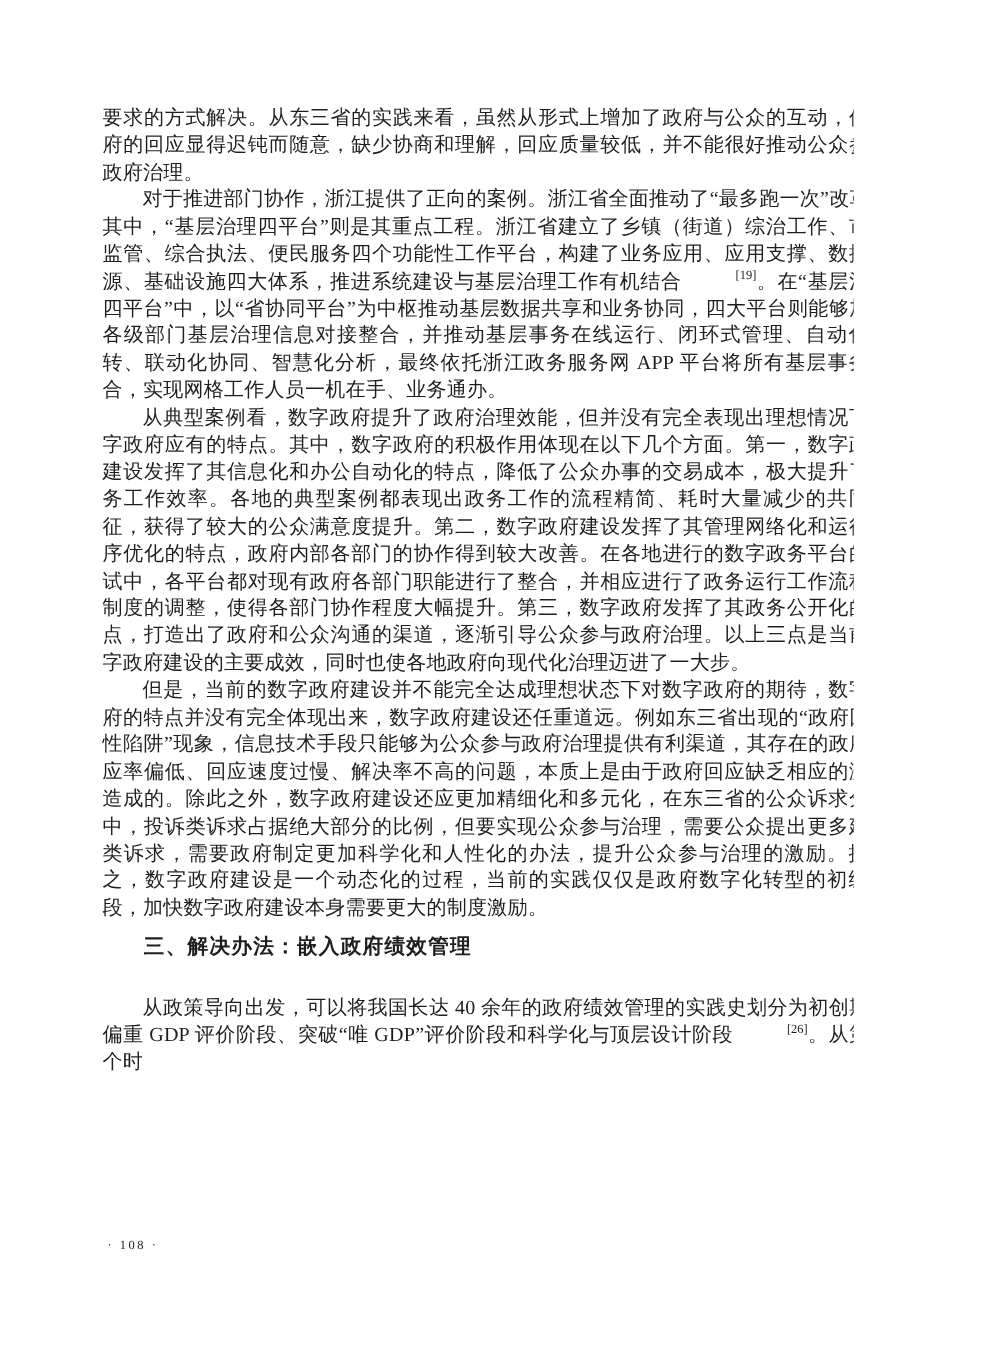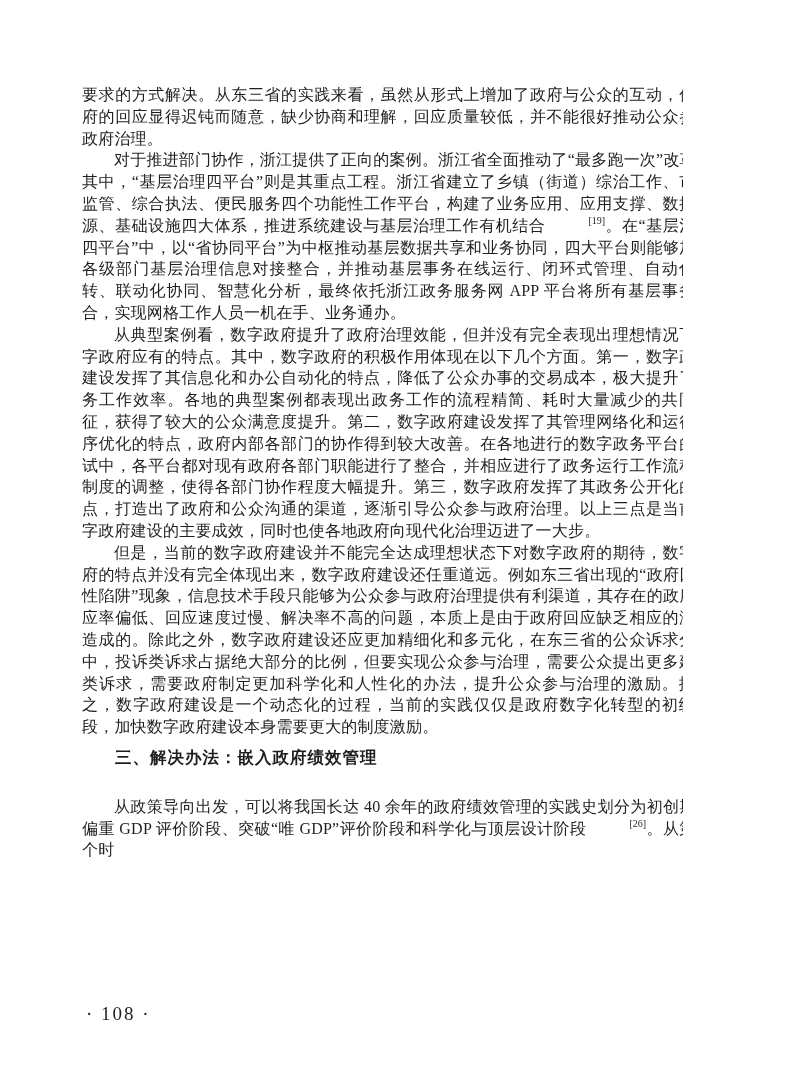--- a/index.html
+++ b/index.html
@@ -53,24 +53,23 @@
     font-size: 10px;
     line-height: 0;
     vertical-align: super;
     letter-spacing: 0;
     padding-left: 43px;
   }
   .page-number {
     position: absolute;
     left: 86px;
     top: 991px;
-    font-size: 19px;
+    font-size: 10px;
     letter-spacing: 2px;
     color: #1e1e1e;
-    margin-top: 12px;
   }
 </style>
 </head>
 <body>
 
 <div class="page">
   <div class="content" id="doc-body">
       <p class="para">要求的方式解决。从东三省的实践来看，虽然从形式上增加了政府与公众的互动，但政府的回应显得迟钝而随意，缺少协商和理解，回应质量较低，并不能很好推动公众参与政府治理。</p>
       <p class="para indent">对于推进部门协作，浙江提供了正向的案例。浙江省全面推动了“最多跑一次”改革，其中，“基层治理四平台”则是其重点工程。浙江省建立了乡镇（街道）综治工作、市场监管、综合执法、便民服务四个功能性工作平台，构建了业务应用、应用支撑、数据资源、基础设施四大体系，推进系统建设与基层治理工作有机结合<sup class="cite">[19]</sup>。在“基层治理四平台”中，以“省协同平台”为中枢推动基层数据共享和业务协同，四大平台则能够加速各级部门基层治理信息对接整合，并推动基层事务在线运行、闭环式管理、自动化流转、联动化协同、智慧化分析，最终依托浙江政务服务网 APP 平台将所有基层事务整合，实现网格工作人员一机在手、业务通办。</p>
       <p class="para indent">从典型案例看，数字政府提升了政府治理效能，但并没有完全表现出理想情况下数字政府应有的特点。其中，数字政府的积极作用体现在以下几个方面。第一，数字政府建设发挥了其信息化和办公自动化的特点，降低了公众办事的交易成本，极大提升了政务工作效率。各地的典型案例都表现出政务工作的流程精简、耗时大量减少的共同特征，获得了较大的公众满意度提升。第二，数字政府建设发挥了其管理网络化和运行程序优化的特点，政府内部各部门的协作得到较大改善。在各地进行的数字政务平台的尝试中，各平台都对现有政府各部门职能进行了整合，并相应进行了政务运行工作流程和制度的调整，使得各部门协作程度大幅提升。第三，数字政府发挥了其政务公开化的特点，打造出了政府和公众沟通的渠道，逐渐引导公众参与政府治理。以上三点是当前数字政府建设的主要成效，同时也使各地政府向现代化治理迈进了一大步。</p>

